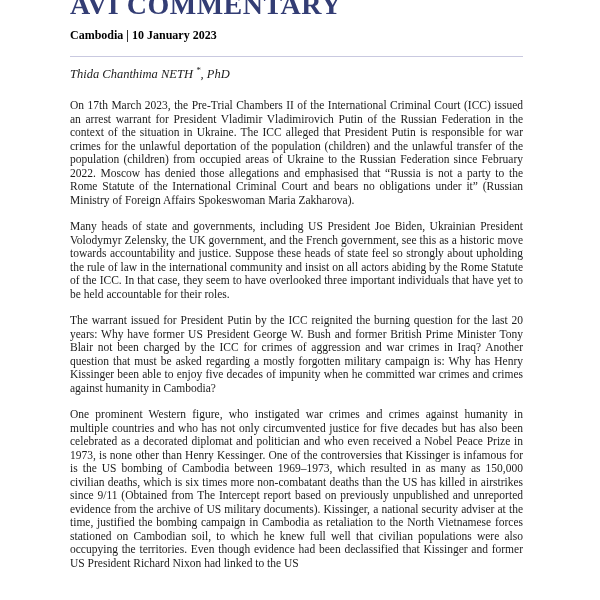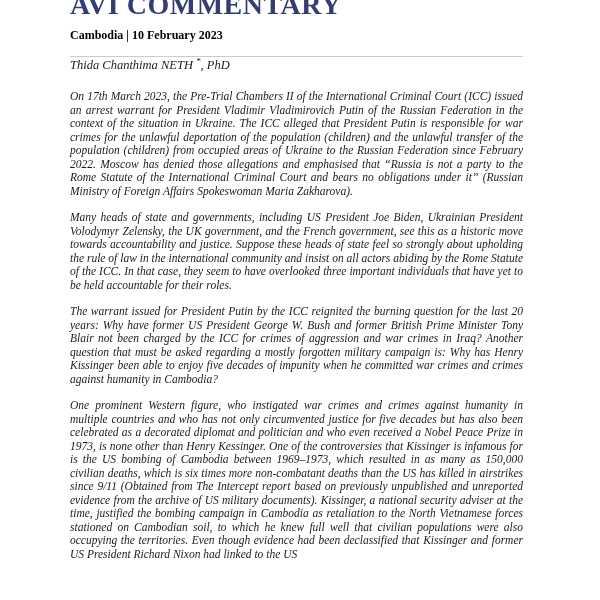--- a/index.html
+++ b/index.html
@@ -47,50 +47,49 @@
     line-height: 18px;
     font-weight: bold;
     color: #000000;
     margin: 16px 0 0 0;
   }
   .author-line {
     font-size: 12.5px;
     line-height: 15px;
     font-style: italic;
     color: #1b1b1b;
-    margin-top: 1px;
+    margin-top: 10px;
   }
   .author-line sup {
     font-size: 9px;
     font-style: italic;
     vertical-align: super;
     line-height: 0;
   }
   .body-text {
     margin-top: 17px;
   }
   .body-text p {
     font-size: 11.5px;
     line-height: 13.5px;
     text-align: justify;
     margin: 0 0 13px 0;
-    font-style: italic;
   }
   .body-text p:last-child {
     margin-bottom: 0;
   }
 </style>
 </head>
 <body>
 
 <div class="page">
 
   <h1 class="masthead">AVI COMMENTARY</h1>
 
-  <div class="dateline">Cambodia | 10 February 2023</div>
+  <div class="dateline">Cambodia | 10 January 2023</div>
 
   <hr class="divider">
 
 
   <div class="author-line"><span>Thida Chanthima NETH</span> <sup>*</sup><span>, PhD</span></div>
 
   <div class="body-text">
     <p>On 17th March 2023, the Pre-Trial Chambers II of the International Criminal Court (ICC) issued an arrest warrant for President Vladimir Vladimirovich Putin of the Russian Federation in the context of the situation in Ukraine. The ICC alleged that President Putin is responsible for war crimes for the unlawful deportation of the population (children) and the unlawful transfer of the population (children) from occupied areas of Ukraine to the Russian Federation since February 2022. Moscow has denied those allegations and emphasised that “Russia is not a party to the Rome Statute of the International Criminal Court and bears no obligations under it” (Russian Ministry of Foreign Affairs Spokeswoman Maria Zakharova).</p>
     <p>Many heads of state and governments, including US President Joe Biden, Ukrainian President Volodymyr Zelensky, the UK government, and the French government, see this as a historic move towards accountability and justice. Suppose these heads of state feel so strongly about upholding the rule of law in the international community and insist on all actors abiding by the Rome Statute of the ICC. In that case, they seem to have overlooked three important individuals that have yet to be held accountable for their roles.</p>
     <p>The warrant issued for President Putin by the ICC reignited the burning question for the last 20 years: Why have former US President George W. Bush and former British Prime Minister Tony Blair not been charged by the ICC for crimes of aggression and war crimes in Iraq? Another question that must be asked regarding a mostly forgotten military campaign is: Why has Henry Kissinger been able to enjoy five decades of impunity when he committed war crimes and crimes against humanity in Cambodia?</p>

